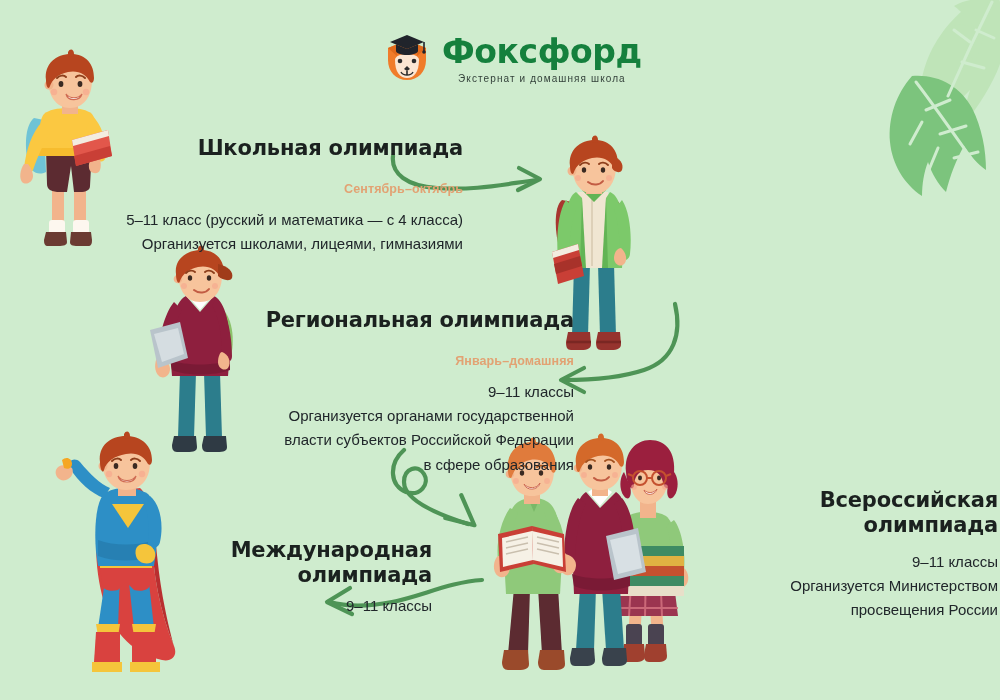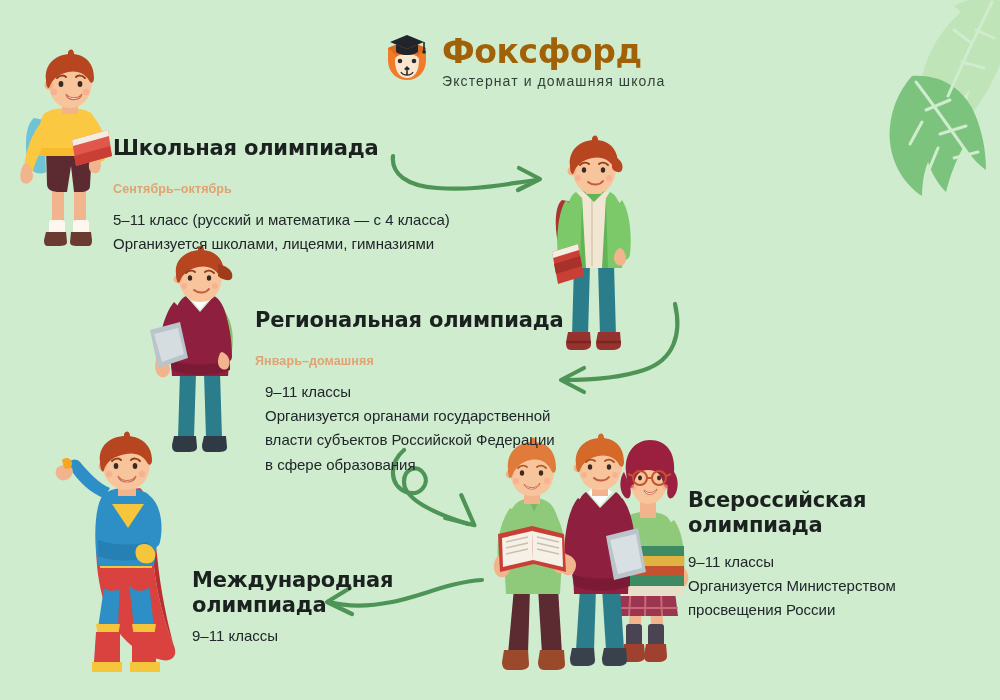--- a/index.html
+++ b/index.html
@@ -12,30 +12,30 @@
   #stage{position:absolute;inset:0;width:1000px;height:700px;}
 
   
   .leaves{position:absolute;top:-10px;right:-6px;width:140px;height:215px;opacity:1;pointer-events:none;}
 
   
   .brand{position:absolute;left:383px;top:30px;display:flex;align-items:flex-start;gap:11px;}
   .brand-mark{width:48px;height:52px;position:relative;}
   .brand-text{padding-top:5px;}
   .brand-title{
-    font-size:33px;font-weight:700;color:#a16207;letter-spacing:-0.4px;line-height:1;
+    font-size:33px;font-weight:700;color:#15803d;letter-spacing:-0.4px;line-height:1;
     font-family:"DejaVu Sans","Liberation Sans",sans-serif;
   }
   .brand-sub{
-    margin-top:5px;font-size:14px;color:#33413a;letter-spacing:1.1px;
+    margin-top:5px;font-size:10px;color:#33413a;letter-spacing:1.1px;
     font-family:"Liberation Sans",sans-serif;text-align:center;
   }
 
   
-  .block{position:absolute;}
+  .block{position:absolute;text-align:right;}
   .b-title{
     font-size:21px;font-weight:700;color:#1b211f;line-height:1.18;
     font-family:"DejaVu Sans","Liberation Sans",sans-serif;
     letter-spacing:-0.2px;white-space:pre-line;
   }
   .b-date{
     margin-top:21px;font-size:12.5px;font-weight:700;color:#e2a273;
     letter-spacing:.1px;font-family:"Liberation Sans",sans-serif;
   }
   .b-body{
@@ -485,35 +485,35 @@
   </div>
 
   <div class="block" style="left:113px;top:136px;width:350px;">
     <div class="b-title">Школьная олимпиада</div>
     <div class="b-date">Сентябрь–октябрь</div>
     <div class="b-body">5–11 класс (русский и математика — с 4 класса)
 Организуется школами, лицеями, гимназиями</div>
   </div>
 
 
-  <div class="block" style="left:255px;top:308px;width:350px;">
+  <div class="block" style="left:224px;top:308px;width:350px;">
     <div class="b-title">Региональная олимпиада</div>
     <div class="b-date">Январь–домашняя</div>
     <div class="b-body indent">9–11 классы
 Организуется органами государственной
 власти субъектов Российской Федерации
 в сфере образования</div>
   </div>
 
   <div class="block" style="left:688px;top:488px;width:310px;">
     <div class="b-title">Всероссийская олимпиада</div>
     <div class="b-body">9–11 классы
 Организуется Министерством
 просвещения России</div>
   </div>
 
-  <div class="block" style="left:192px;top:568px;width:240px;">
+  <div class="block" style="left:192px;top:538px;width:240px;">
     <div class="b-title">Международная
 олимпиада</div>
     <div class="b-body tight">9–11 классы</div>
   </div>
 
 </div>
 
 </body></html>

